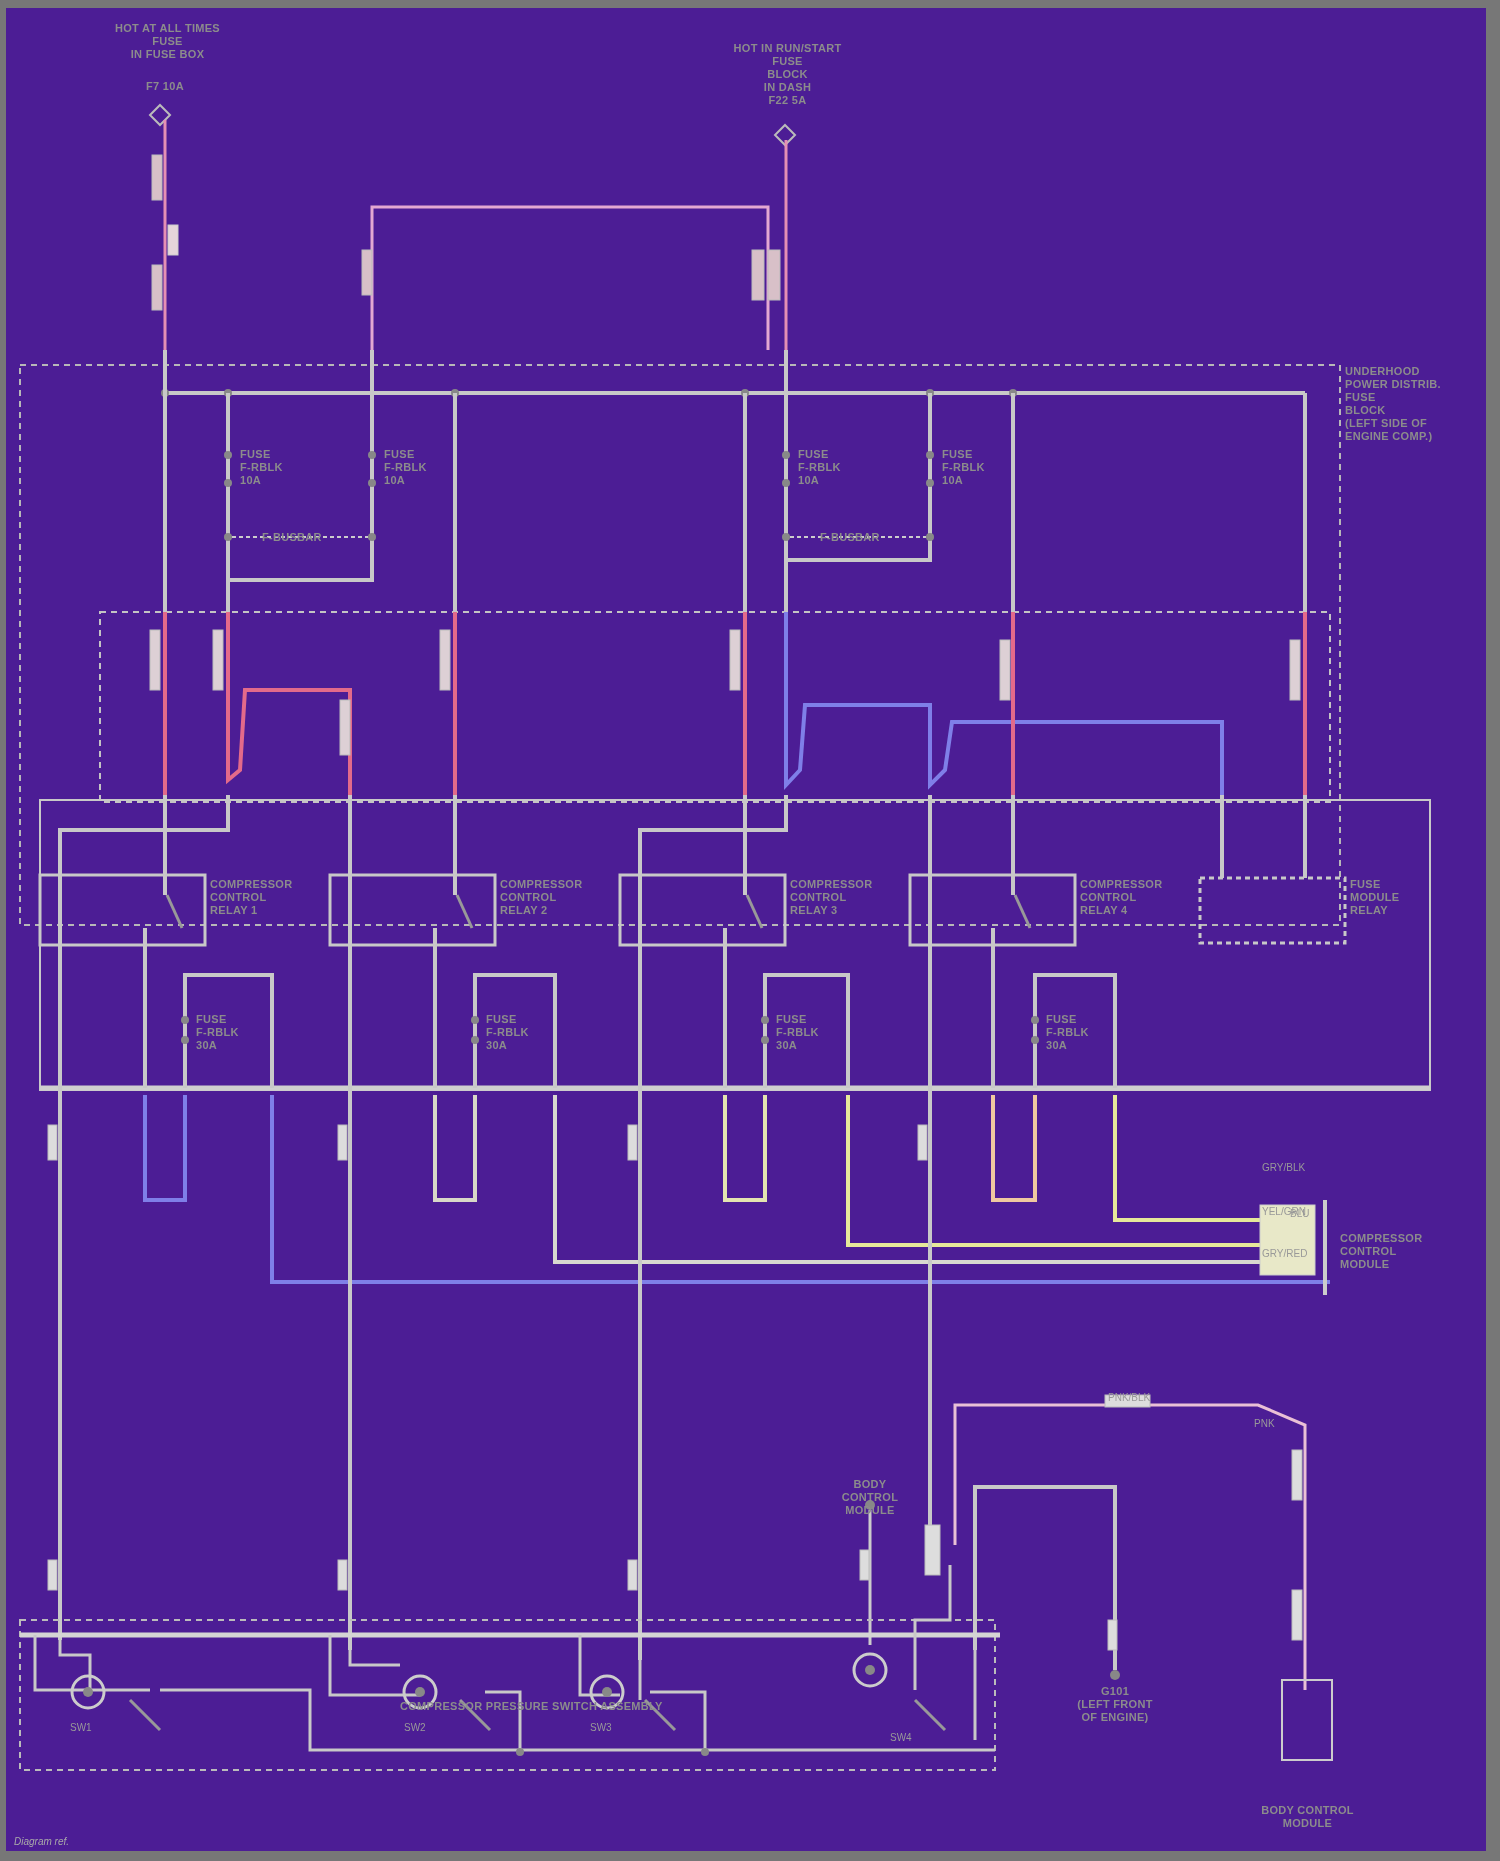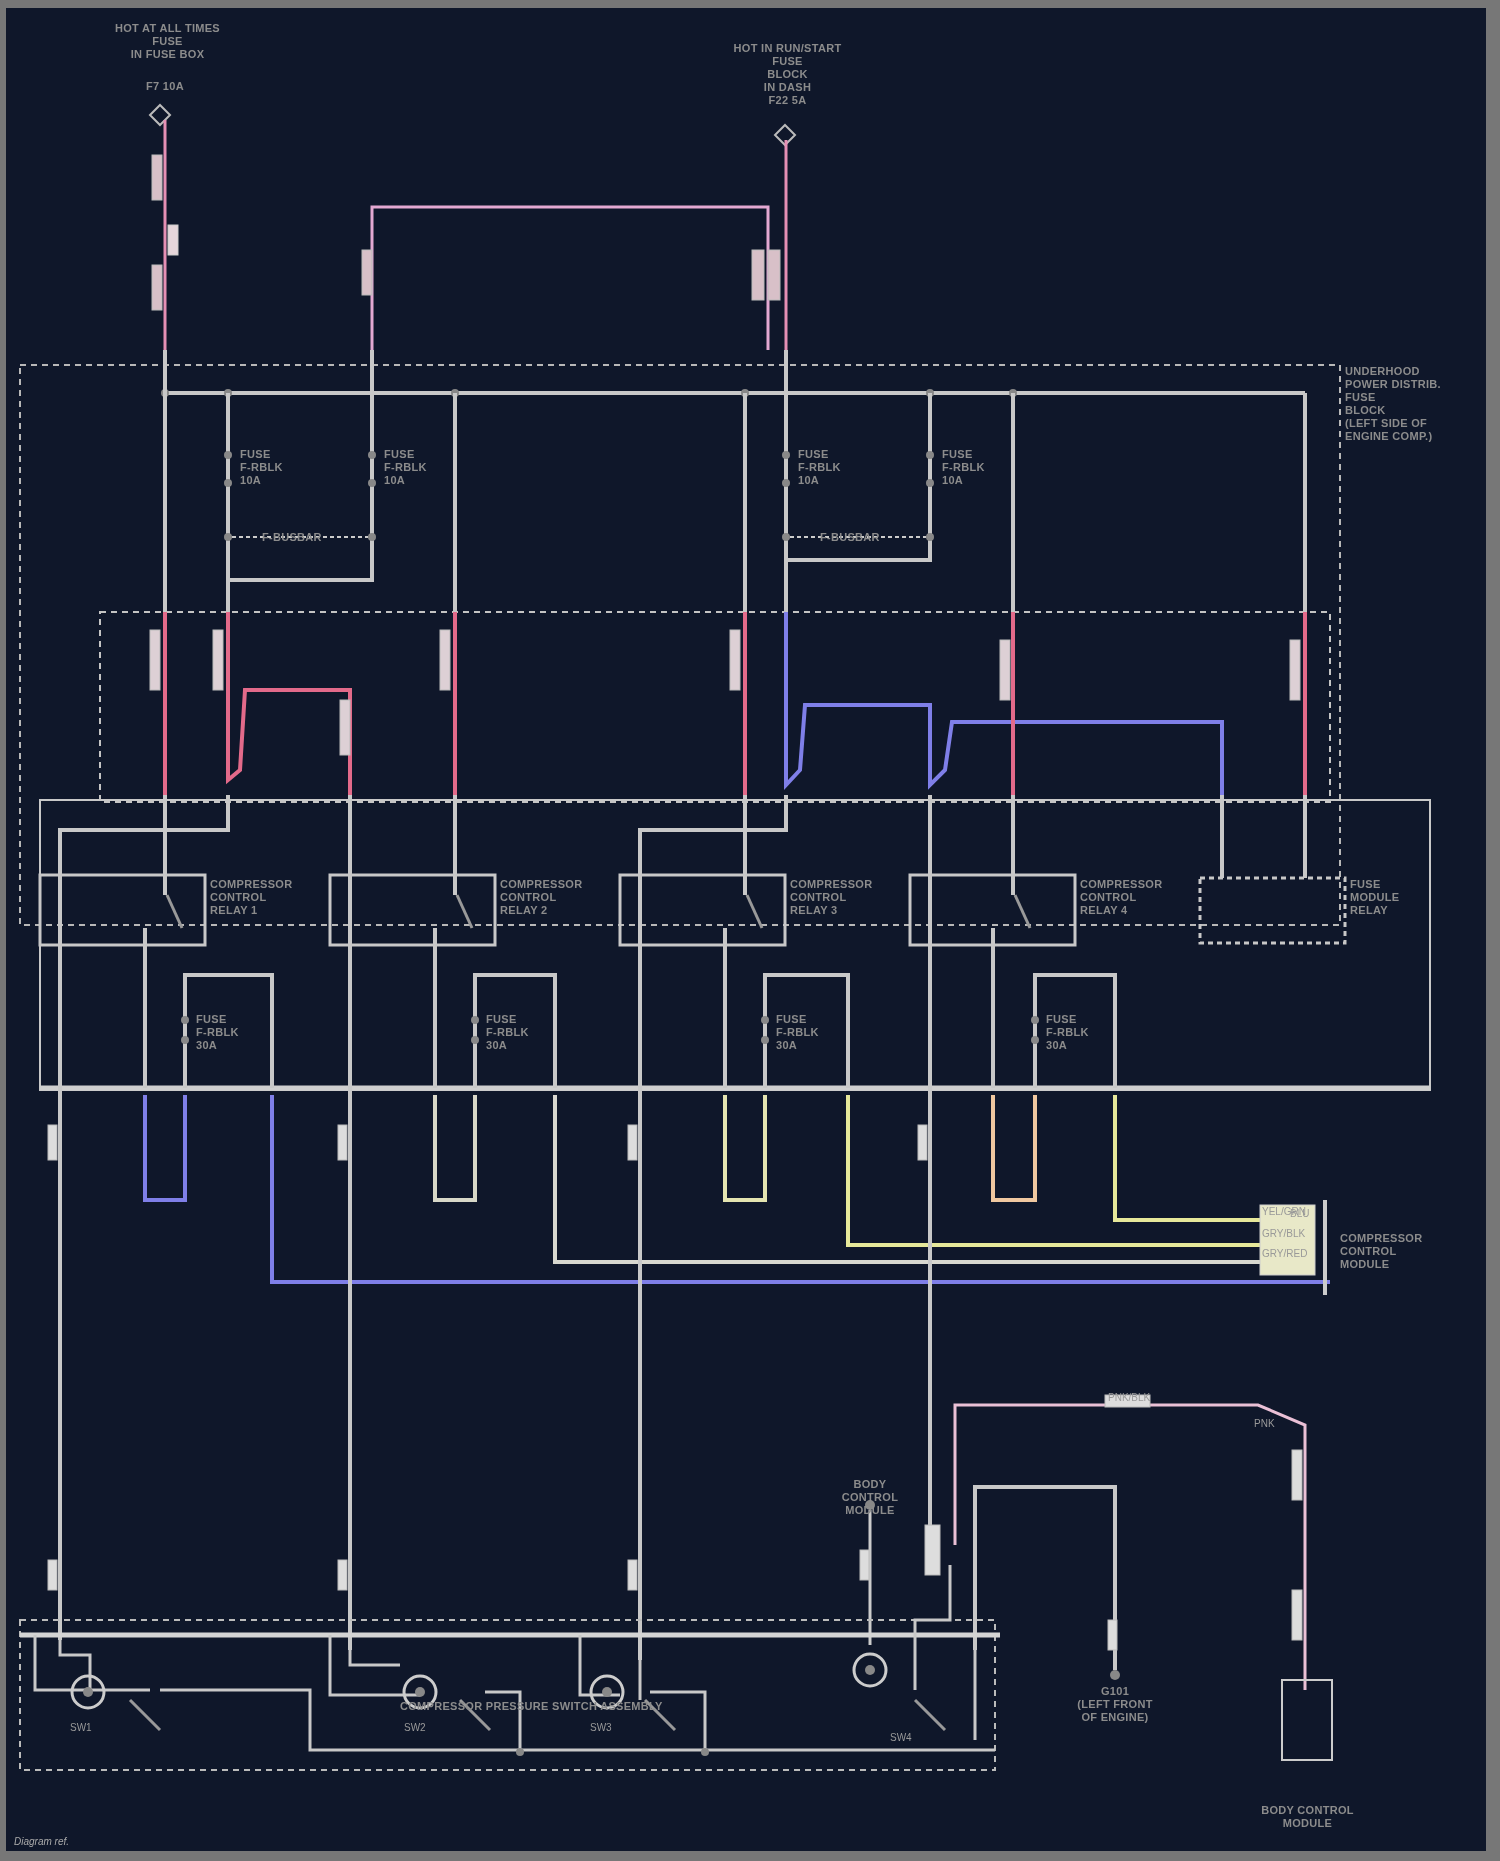--- a/index.html
+++ b/index.html
@@ -1,17 +1,17 @@
 <!DOCTYPE html>
 <html><head>
 <meta charset="utf-8">
 <style>
   html, body { margin:0; padding:0; background:#8a8a8a; }
   #canvas {
-    position:relative; width:1500px; height:1861px; background:#0f172a;
+    position:relative; width:1500px; height:1861px; background:#4c1d95;
     font-family:"Liberation Sans", sans-serif; overflow:hidden;
   }
   #frame {
     position:absolute; left:0; top:0; width:1500px; height:1861px;
     box-sizing:border-box; border:6px solid #777; border-top-width:8px; border-bottom-width:10px;
     border-right-width:14px; pointer-events:none;
   }
   svg { position:absolute; left:0; top:0; }
   .lbl { position:absolute; font-size:11px; line-height:13px; color:#8c8c8c; font-weight:bold; letter-spacing:0.3px; white-space:pre; filter:blur(0.6px); }
   .lbl.c { text-align:center; }
@@ -301,21 +301,21 @@
 F-RBLK
 30A</div>
   <div class="lbl" style="left:776px;top:1013px;">FUSE
 F-RBLK
 30A</div>
   <div class="lbl" style="left:1046px;top:1013px;">FUSE
 F-RBLK
 30A</div>
 
   <div class="wirelbl" style="left:1262px;top:1206px;">YEL/GRN</div>
-  <div class="wirelbl" style="left:1262px;top:1228px;">GRY/BLK</div>
+  <div class="wirelbl" style="left:1262px;top:1162px;">GRY/BLK</div>
   <div class="wirelbl" style="left:1262px;top:1248px;">GRY/RED</div>
   <div class="wirelbl" style="left:1290px;top:1208px;">BLU</div>
   <div class="lbl" style="left:1340px;top:1232px;">COMPRESSOR
 CONTROL
 MODULE</div>
 
   <div class="wirelbl" style="left:1108px;top:1392px;">PNK/BLK</div>
   <div class="wirelbl" style="left:1238px;top:1418px;padding-left:16px;">PNK</div>
 
   <div class="lbl c" style="left:830px;top:1450px;width:80px;margin-top:28px;">BODY

